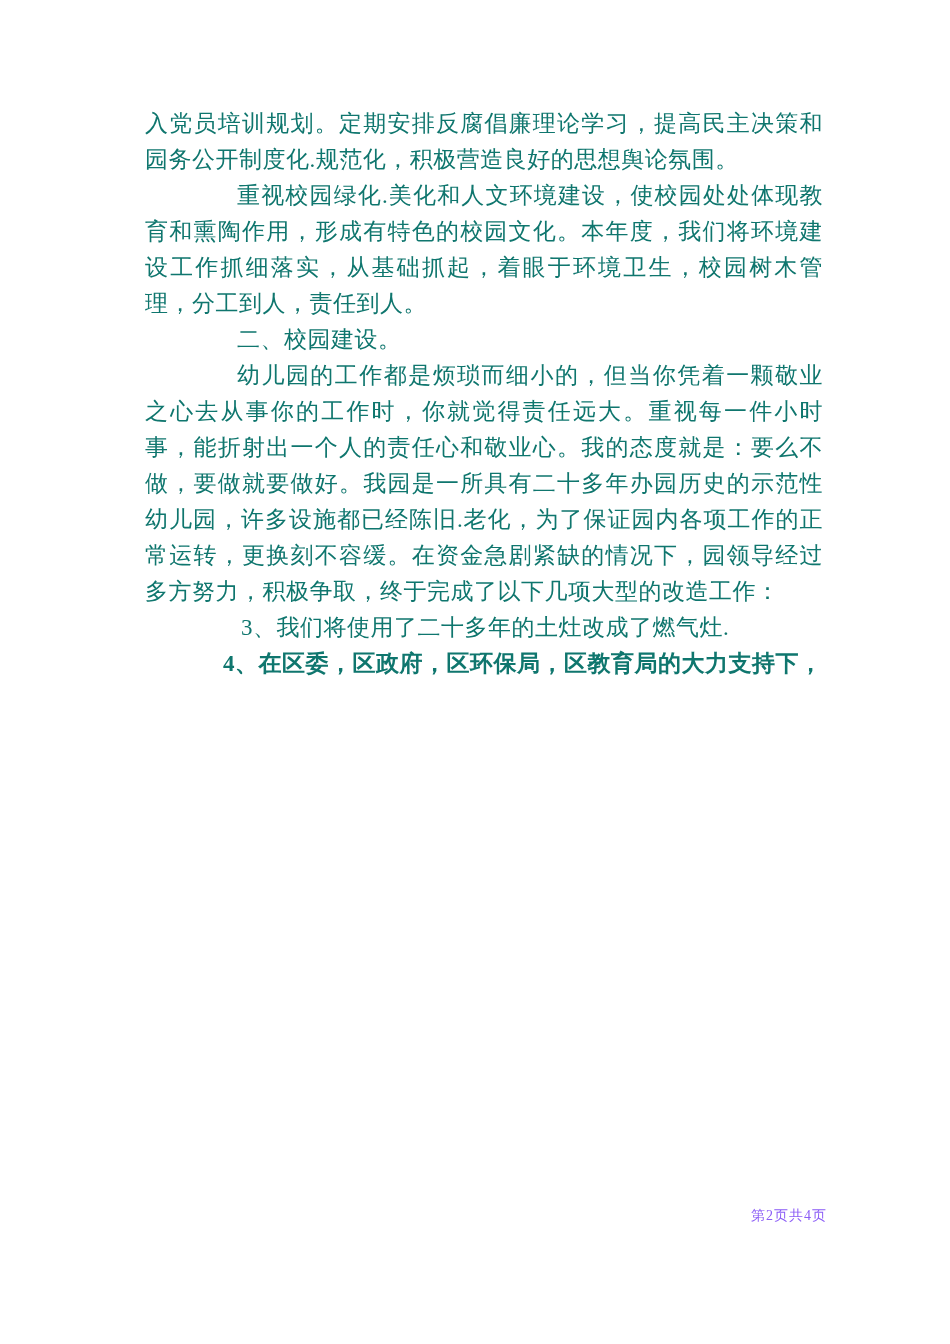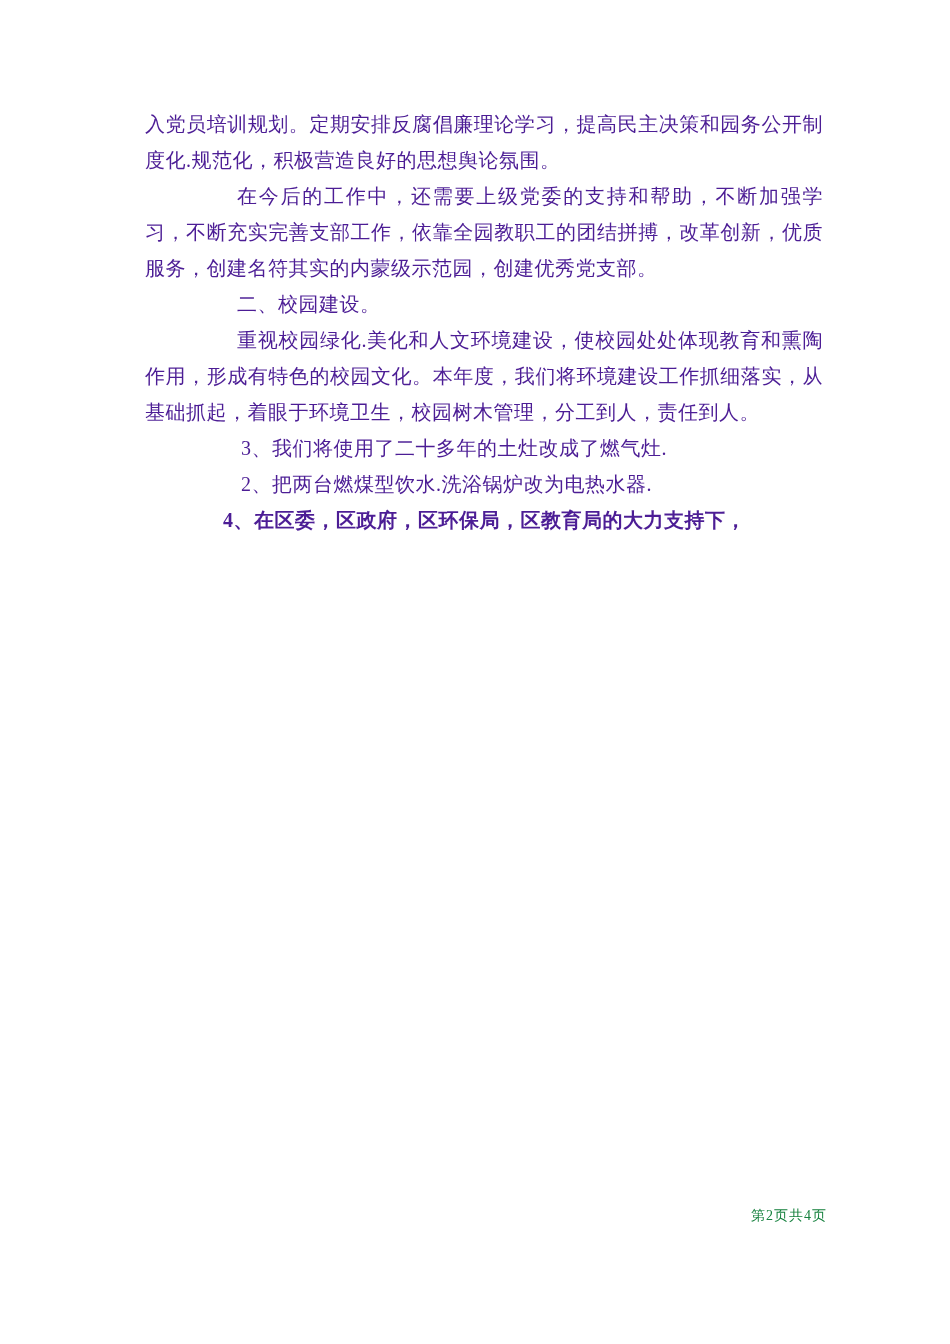--- a/index.html
+++ b/index.html
@@ -15,48 +15,47 @@
     position: absolute;
     inset: 0;
     background: #ffffff;
     color: #000000;
   }
   .content {
     position: absolute;
     left: 145px;
     top: 106px;
     width: 678px;
-    font-size: 20px;
+    font-size: 23px;
     line-height: 36px;
     text-align: justify;
     text-justify: inter-character;
-    color: #4c1d95;
+    color: #0f766e;
     letter-spacing: 0.5px;
   }
   .para { text-indent: 92px; }
   .para.no-indent { text-indent: 0; }
   .para.list { text-indent: 96px; }
   .para.list4 { text-indent: 78px; font-weight: bold; }
   .footer {
     position: absolute;
     top: 1206px;
     right: 123px;
     font-size: 14px;
     line-height: 20px;
-    color: #15803d;
+    color: #8b5cf6;
     letter-spacing: 1px;
   }
 </style>
 </head>
 <body>
 
 <div class="page">
   <div class="content">
     <p class="para no-indent">入党员培训规划。定期安排反腐倡廉理论学习，提高民主决策和园务公开制度化.规范化，积极营造良好的思想舆论氛围。</p>
-    <p class="para">在今后的工作中，还需要上级党委的支持和帮助，不断加强学习，不断充实完善支部工作，依靠全园教职工的团结拼搏，改革创新，优质服务，创建名符其实的内蒙级示范园，创建优秀党支部。</p>
+    <p class="para">重视校园绿化.美化和人文环境建设，使校园处处体现教育和熏陶作用，形成有特色的校园文化。本年度，我们将环境建设工作抓细落实，从基础抓起，着眼于环境卫生，校园树木管理，分工到人，责任到人。</p>
     <p class="para">二、校园建设。</p>
-    <p class="para">重视校园绿化.美化和人文环境建设，使校园处处体现教育和熏陶作用，形成有特色的校园文化。本年度，我们将环境建设工作抓细落实，从基础抓起，着眼于环境卫生，校园树木管理，分工到人，责任到人。</p>
+    <p class="para">幼儿园的工作都是烦琐而细小的，但当你凭着一颗敬业之心去从事你的工作时，你就觉得责任远大。重视每一件小时事，能折射出一个人的责任心和敬业心。我的态度就是：要么不做，要做就要做好。我园是一所具有二十多年办园历史的示范性幼儿园，许多设施都已经陈旧.老化，为了保证园内各项工作的正常运转，更换刻不容缓。在资金急剧紧缺的情况下，园领导经过多方努力，积极争取，终于完成了以下几项大型的改造工作：</p>
     <p class="para list">3、我们将使用了二十多年的土灶改成了燃气灶.</p>
-    <p class="para list">2、把两台燃煤型饮水.洗浴锅炉改为电热水器.</p>
     <p class="para list4">4、在区委，区政府，区环保局，区教育局的大力支持下，</p>
   </div>
   <div class="footer">第2页共4页</div>
 </div>
 
 </body></html>

